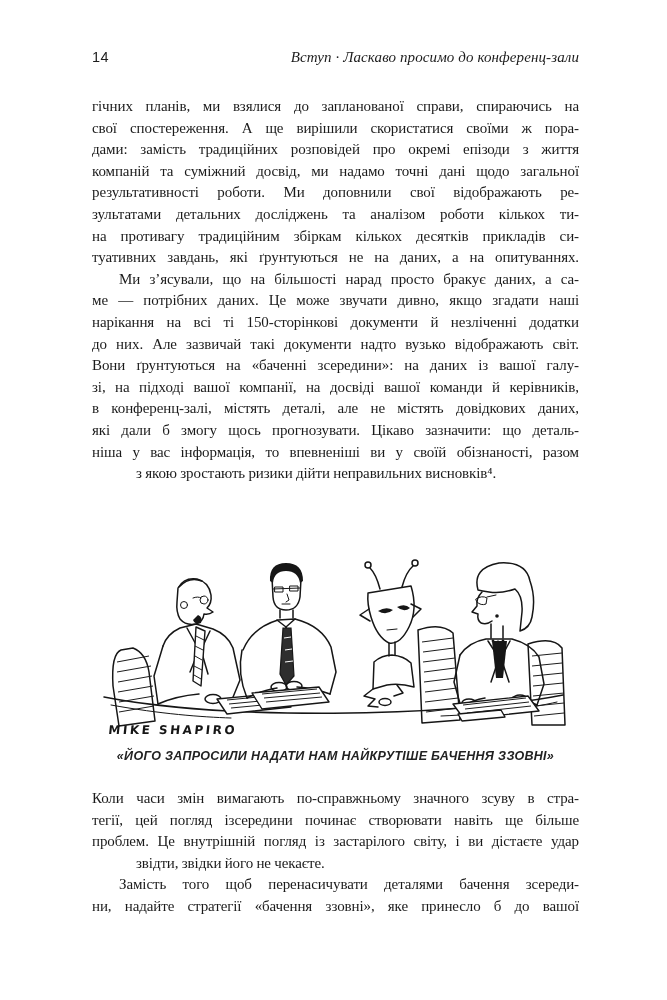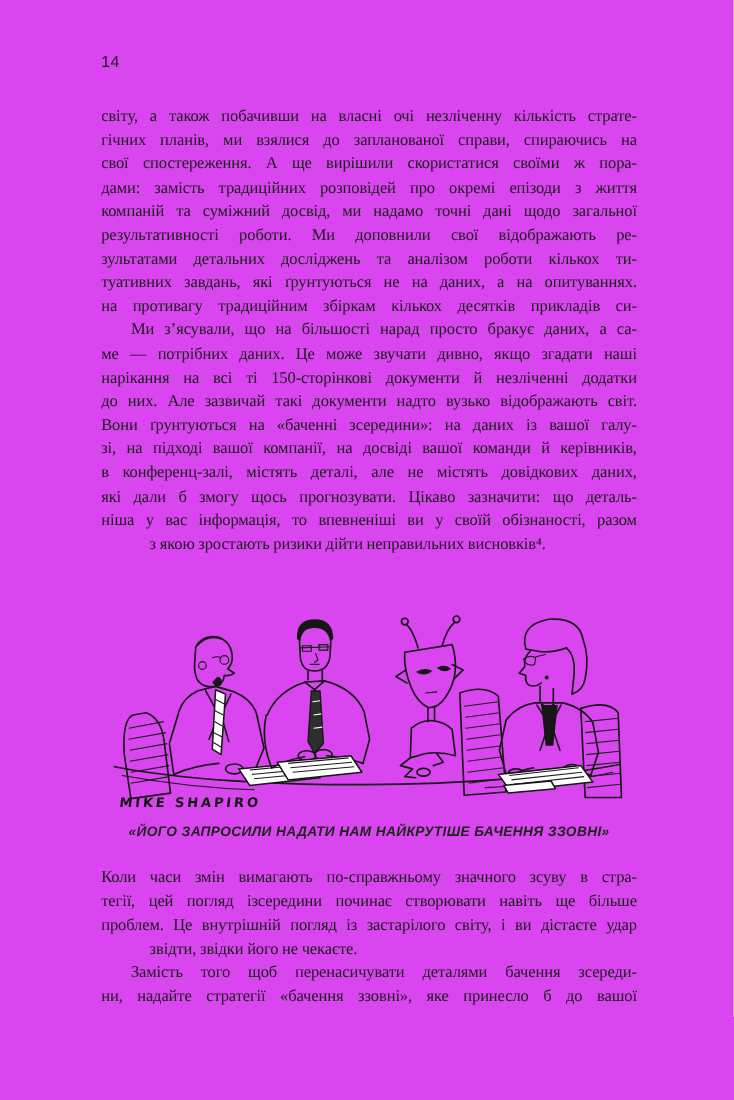--- a/index.html
+++ b/index.html
@@ -1,18 +1,18 @@
 <!DOCTYPE html>
 <html lang="uk"><head>
 <meta charset="utf-8">
 <style>
   html,body{margin:0;padding:0;background:#e8e8e8;}
   .page{
     position:relative;width:667px;height:1000px;margin:0 auto;
-    background:#d946ef;color:#1b1b1b;overflow:hidden;
+    background:#ffffff;color:#1b1b1b;overflow:hidden;
     font-family:"Liberation Serif","DejaVu Serif",serif;
   }
   .running-header{
     position:absolute;top:49px;left:92px;width:487px;
     display:flex;justify-content:space-between;align-items:baseline;
   }
   .pagenum{
     font-family:"Liberation Sans","DejaVu Sans",sans-serif;
     font-size:14.5px;letter-spacing:.4px;color:#1c1c1c;
   }
@@ -50,32 +50,32 @@
     font-size:12px;letter-spacing:2.5px;fill:#161616;
   }
 </style>
 </head>
 <body>
 
 <div class="page">
 
   <div class="running-header">
     <span class="pagenum">14</span>
+    <span class="running-title">Вступ · Ласкаво просимо до конференц-зали</span>
   </div>
 
   <div class="body-block" id="body-top">
-      <div class="line">світу, а також побачивши на власні очі незліченну кількість страте-</div>
       <div class="line">гічних планів, ми взялися до запланованої справи, спираючись на</div>
       <div class="line">свої спостереження. А ще вирішили скористатися своїми ж пора-</div>
       <div class="line">дами: замість традиційних розповідей про окремі епізоди з життя</div>
       <div class="line">компаній та суміжний досвід, ми надамо точні дані щодо загальної</div>
       <div class="line">результативності роботи. Ми доповнили свої відображають ре-</div>
       <div class="line">зультатами детальних досліджень та аналізом роботи кількох ти-</div>
+      <div class="line">на противагу традиційним збіркам кількох десятків прикладів си-</div>
       <div class="line">туативних завдань, які ґрунтуються не на даних, а на опитуваннях.</div>
-      <div class="line">на противагу традиційним збіркам кількох десятків прикладів си-</div>
       <div class="line ind">Ми з’ясували, що на більшості нарад просто бракує даних, а са-</div>
       <div class="line">ме — потрібних даних. Це може звучати дивно, якщо згадати наші</div>
       <div class="line">нарікання на всі ті 150-сторінкові документи й незліченні додатки</div>
       <div class="line">до них. Але зазвичай такі документи надто вузько відображають світ.</div>
       <div class="line">Вони ґрунтуються на «баченні зсередини»: на даних із вашої галу-</div>
       <div class="line">зі, на підході вашої компанії, на досвіді вашої команди й керівників,</div>
       <div class="line">в конференц-залі, містять деталі, але не містять довідкових даних,</div>
       <div class="line">які дали б змогу щось прогнозувати. Цікаво зазначити: що деталь-</div>
       <div class="line">ніша у вас інформація, то впевненіші ви у своїй обізнаності, разом</div>
       <div class="line noj">з якою зростають ризики дійти неправильних висновків⁴.</div>

